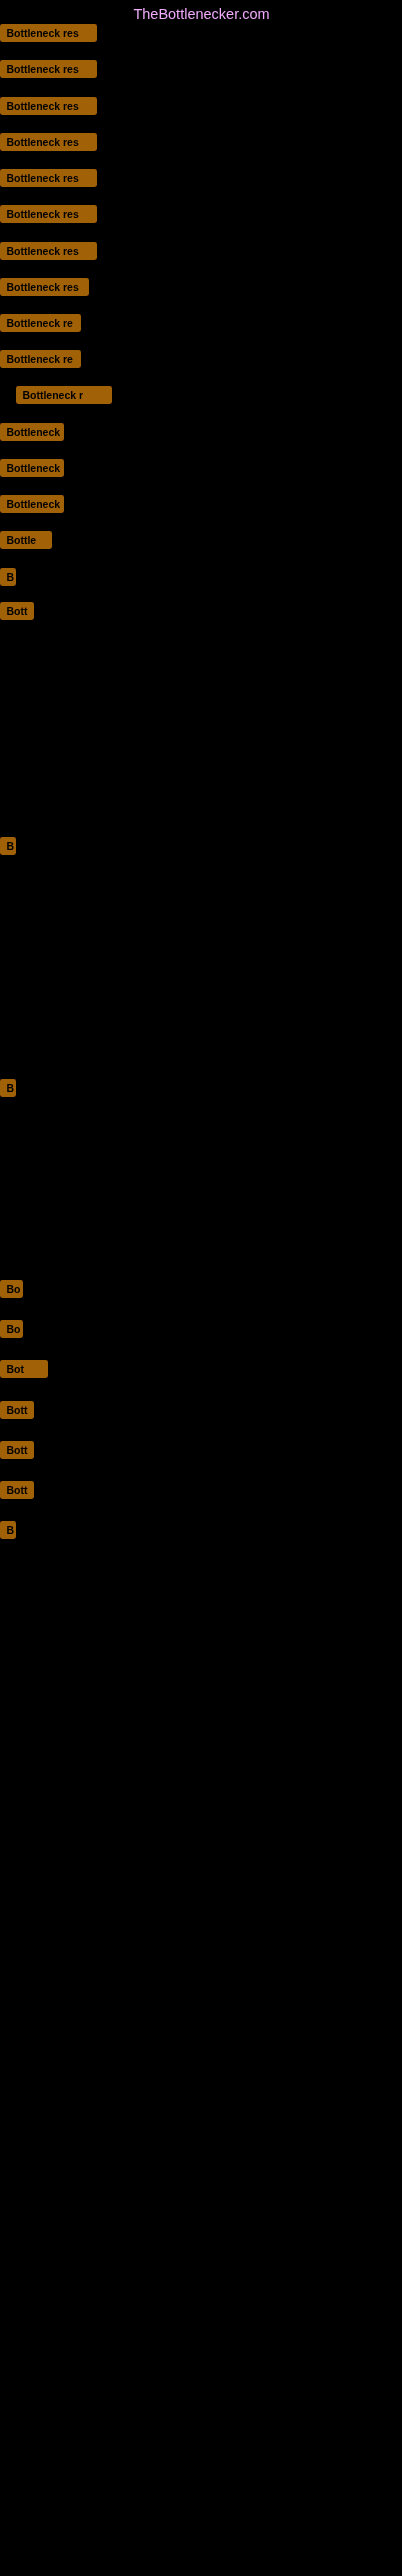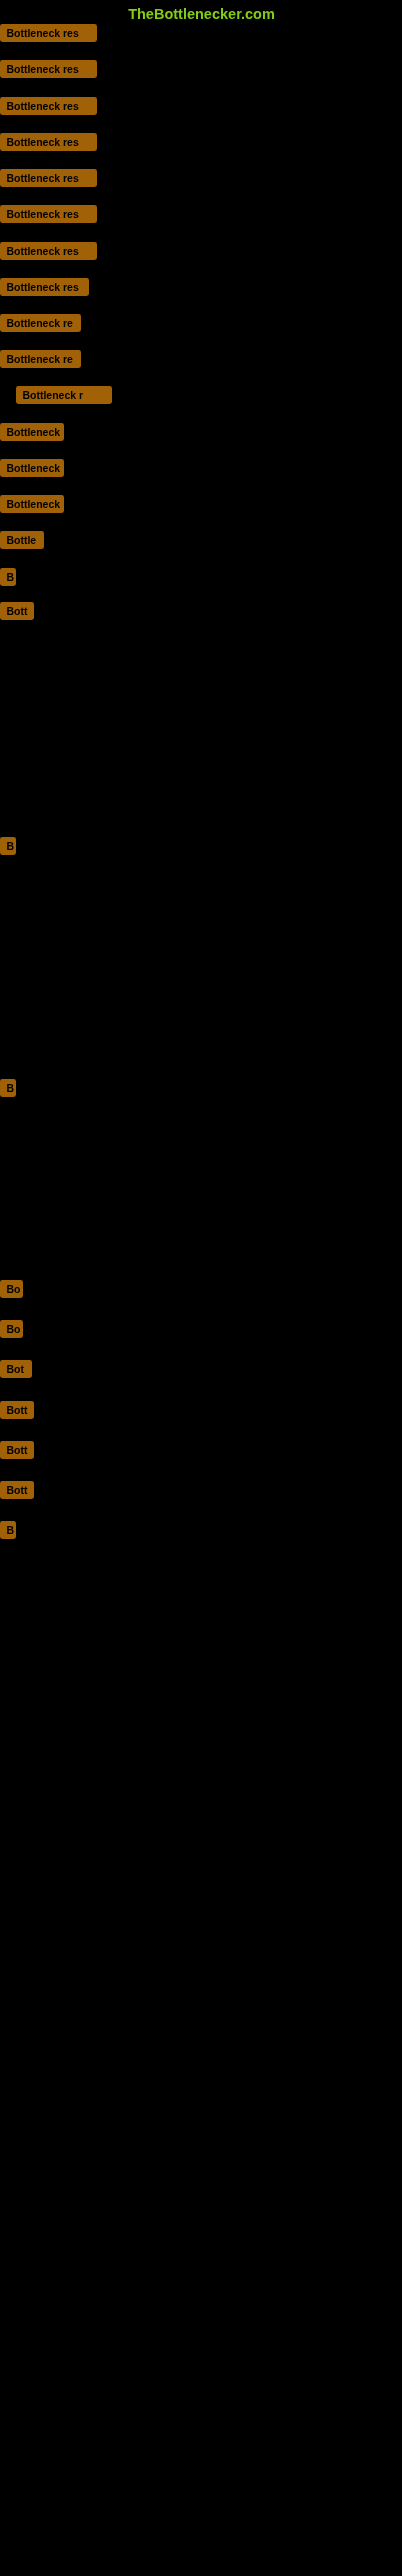--- a/index.html
+++ b/index.html
@@ -5,24 +5,24 @@
     * { margin: 0; padding: 0; box-sizing: border-box; }
     body {
       background: #000;
       width: 403px;
       min-height: 2576px;
       font-family: Arial, sans-serif;
       position: relative;
     }
     .site-title {
       text-align: center;
-      color: #84cc16;
+      color: #f0abfc;
       font-size: 14.5px;
       padding: 6.4px 0 3.2px 0;
-      font-weight: bold;
+      font-weight: normal;
     }
     .btn {
       position: absolute;
       background: #a16207;
       color: #000;
       font-size: 10.5px;
       font-weight: bold;
       padding: 3.2px 6.4px;
       border-radius: 2.4px;
       white-space: nowrap;
@@ -44,26 +44,26 @@
     <div class="btn" style="top: 169px; left: 0px; width: 97px;">Bottleneck res</div>
     <div class="btn" style="top: 205px; left: 0px; width: 97px;">Bottleneck res</div>
     <div class="btn" style="top: 242px; left: 0px; width: 97px;">Bottleneck res</div>
     <div class="btn" style="top: 278px; left: 0px; width: 89px;">Bottleneck res</div>
     <div class="btn" style="top: 314px; left: 0px; width: 81px;">Bottleneck re</div>
     <div class="btn" style="top: 350px; left: 0px; width: 81px;">Bottleneck re</div>
     <div class="btn" style="top: 386px; left: 16px; width: 96px;">Bottleneck r</div>
     <div class="btn" style="top: 423px; left: 0px; width: 64px;">Bottleneck</div>
     <div class="btn" style="top: 459px; left: 0px; width: 64px;">Bottleneck</div>
     <div class="btn" style="top: 495px; left: 0px; width: 64px;">Bottleneck</div>
-    <div class="btn" style="top: 531px; left: 0px; width: 44px;">Bottle</div>
+    <div class="btn" style="top: 531px; left: 0px; width: 52px;">Bottle</div>
     <div class="btn" style="top: 568px; left: 0px; width: 16px;">B</div>
     <div class="btn" style="top: 602px; left: 0px; width: 34px;">Bott</div>
     <div class="btn" style="top: 837px; left: 0px; width: 16px;">B</div>
     <div class="btn" style="top: 1079px; left: 0px; width: 16px;">B</div>
     <div class="btn" style="top: 1280px; left: 0px; width: 22.5px;">Bo</div>
     <div class="btn" style="top: 1320px; left: 0px; width: 22.5px;">Bo</div>
-    <div class="btn" style="top: 1360px; left: 0px; width: 32px;">Bot</div>
+    <div class="btn" style="top: 1360px; left: 0px; width: 48px;">Bot</div>
     <div class="btn" style="top: 1401px; left: 0px; width: 34px;">Bott</div>
     <div class="btn" style="top: 1441px; left: 0px; width: 34px;">Bott</div>
     <div class="btn" style="top: 1481px; left: 0px; width: 34px;">Bott</div>
     <div class="btn" style="top: 1521px; left: 0px; width: 16px;">B</div>
   </div>
 
 
 </body></html>

